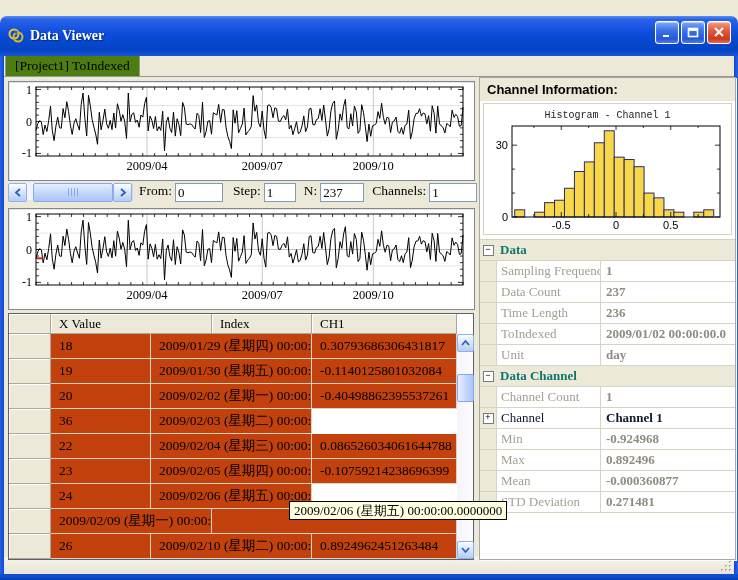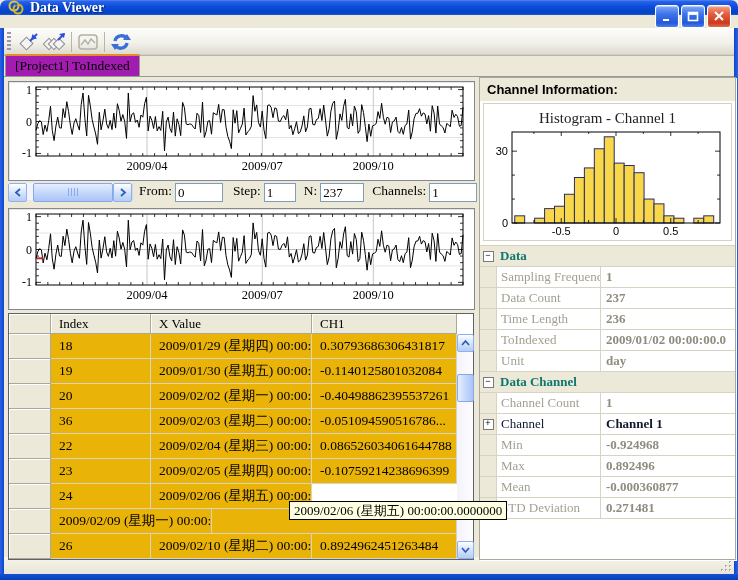--- a/index.html
+++ b/index.html
@@ -4,40 +4,40 @@
 <style>
   html,body{margin:0;padding:0;}
   body{font-family:"Liberation Serif", serif; width:738px;height:580px;overflow:hidden;}
   .window{position:relative;width:738px;height:580px;background:#ece9d8;}
   
   .frame-left,.frame-right,.frame-bottom{position:absolute;background:linear-gradient(90deg,#2a62e8,#0c47cd);z-index:1;}
   .frame-left{left:0;top:28;width:4px;top:28px;height:552px;}
   .frame-right{right:0;top:28px;width:4px;height:552px;background:linear-gradient(270deg,#2a62e8,#0c47cd);}
   .frame-bottom{left:0;bottom:0;height:6px;width:738px;background:linear-gradient(180deg,#1550d8,#0540b8);}
   
-  .titlebar{position:absolute;left:0;top:0;width:738px;height:15px;border-radius:7px 7px 0 0;
+  .titlebar{position:absolute;left:0;top:16px;width:738px;height:40px;border-radius:7px 7px 0 0;
     background:linear-gradient(180deg,#5a8df5 0%,#2a63e8 8%,#0d4ddb 42%,#0343c4 85%,#1b55da 100%);
     display:flex;align-items:center;z-index:5;}
   .titlebar .title{color:#fff;font-weight:bold;font-size:14px;margin-left:5px;text-shadow:1px 1px 1px #0b2a7a;}
   .app-icon{width:18px;height:18px;margin-left:7px;display:inline-block;}
   .winbtns{position:absolute;right:7px;top:5px;display:flex;gap:2px;}
   .wbtn{width:22px;height:21px;border-radius:3px;border:1px solid #fff;display:flex;align-items:center;justify-content:center;
     background:linear-gradient(180deg,#7da8f8 0%,#3d72ea 40%,#2458d8 80%,#4b7cf0 100%);box-shadow:inset 0 1px 1px rgba(255,255,255,.5);cursor:pointer;}
   .wbtn.close{background:linear-gradient(180deg,#f0a088 0%,#e35b3d 40%,#cc3a20 80%,#e06a4a 100%);}
   .wbtn svg{display:block;}
   
   .toolbar{position:absolute;left:4px;top:28px;right:4px;height:27px;z-index:2;
     background:linear-gradient(180deg,#fdfdfb 0%,#f2f1ea 55%,#dedbd0 95%,#c9c6ba 100%);
     display:flex;align-items:center;border-bottom:1px solid #b8b5a6;}
   .tb-grip{width:4px;height:20px;margin:0 5px 0 3px;background:repeating-linear-gradient(180deg,#9a97a9 0 2px,transparent 2px 4px);}
   .tb-btn{width:26px;height:24px;display:flex;align-items:center;justify-content:center;cursor:pointer;}
   .tb-sep{width:1px;height:20px;background:#b9b6a7;margin:0 3px;}
   
   .tabstrip{position:absolute;left:4px;top:55px;right:4px;height:21px;z-index:2;}
-  .tab{position:absolute;left:1px;bottom:0;height:20px;padding:0 9px;background:#a21caf;
+  .tab{position:absolute;left:1px;bottom:0;height:20px;padding:0 9px;background:#4d7c0f;
     border:1px solid #919b9c;border-bottom:none;border-top:2px solid #e68b2c;border-radius:2px 2px 0 0;
     font-size:13.5px;display:flex;align-items:center;cursor:pointer;}
   .page{position:absolute;left:4px;top:76px;right:4px;bottom:23px;background:#ece9d8;border-top:1px solid #919b9c;z-index:1;}
   
   .plot-panel{position:absolute;background:#fff;border:1px solid #828790;box-shadow:inset 1px 1px 0 #e6e6e6;}
   .p1{left:4px;top:4px;width:465px;height:98px;}
   .p2{left:4px;top:131px;width:465px;height:100px;}
   
   .controls{position:absolute;left:4px;top:106px;width:466px;height:21px;display:flex;align-items:flex-start;font-size:13.5px;}
   .hscroll{width:158px;height:17px;display:flex;background:#f4f3fb;border-right:1px solid #d7d7e0;}
@@ -56,38 +56,38 @@
     font-size:13px;display:flex;align-items:center;padding-left:8px;box-sizing:border-box;}
   .c-rowhdr{width:42px;flex:none;padding-left:0;}
   .c-idx{width:100px;flex:none;}
   .c-xval{width:161px;flex:none;}
   .c-ch1{flex:1;}
   .c-sb{width:16px;flex:none;padding:0;border:none;background:transparent;box-shadow:none;}
   .t-body{display:flex;flex:1;}
   .t-rows{flex:1;display:flex;flex-direction:column;}
   .t-row{display:flex;height:25px;flex:none;cursor:default;}
   .dcell{border-right:1px solid #d8d4c4;border-bottom:1px solid #d8d4c4;font-size:13.5px;display:flex;align-items:center;
-    padding-left:8px;box-sizing:border-box;white-space:nowrap;overflow:hidden;background:#eab308;}
+    padding-left:8px;box-sizing:border-box;white-space:nowrap;overflow:hidden;background:#c2410c;}
   .dcell.c-rowhdr{background:#ece9d8;border-right:1px solid #aca899;border-bottom:1px solid #aca899;box-shadow:inset 1px 1px 0 #fff;}
   
   .vscroll{width:16px;flex:none;background:linear-gradient(90deg,#f4f3fb,#fdfdfe);display:flex;flex-direction:column;align-items:center;}
   .vscroll .sbtn{flex:none;}
   .vthumb{width:15px;height:26px;margin-top:22px;border:1px solid #86a7ee;border-radius:2px;
     background:linear-gradient(90deg,#e6eefe,#c2d6fb 55%,#abc4f7);cursor:grab;}
   .vspacer{flex:1;}
   
   .tooltip{position:absolute;left:285px;top:424px;height:17px;background:#ffffe1;border:1px solid #000;
     font-size:13px;padding:0 4px;display:flex;align-items:center;white-space:nowrap;z-index:10;}
   
   .rpanel{position:absolute;left:475px;top:0px;width:255px;height:481px;background:#fff;
     border:1px solid #aca899;box-shadow:1px 1px 0 #fff;display:flex;flex-direction:column;}
   .rp-header{flex:none;height:23px;background:#ece9d8;display:flex;align-items:center;padding-left:7px;
     font-family:"Liberation Sans",sans-serif;font-weight:bold;font-size:13px;}
   .hist-box{flex:none;margin:2px 3px 4px 3px;border:1px solid #d6d2c2;background:#fff;}
-  .hist-title{text-align:center;font-family:Liberation Serif, serif;font-size:15px;color:#222;padding-top:6px;}
+  .hist-title{text-align:center;font-family:Liberation Mono, monospace;font-size:10px;color:#222;padding-top:6px;}
   
   .propgrid{flex:1;border-top:1px solid #d6d2c2;overflow:hidden;}
   .prow{display:flex;height:20px;border-bottom:1px solid #d8d4c4;font-size:13px;}
   .prow .marker{width:16px;flex:none;background:#ece9d8;border-right:1px solid #d8d4c4;display:flex;align-items:center;justify-content:center;}
   .prow.category{background:#ece9d8;font-weight:bold;}
   .prow.category .marker{border-right:none;}
   .prow .plabel{width:104px;flex:none;color:#a39f90;display:flex;align-items:center;padding-left:4px;
     border-right:1px solid #d8d4c4;white-space:nowrap;overflow:hidden;box-sizing:border-box;}
   .prow .pvalue{flex:1;font-weight:bold;color:#8f8c7f;display:flex;align-items:center;padding-left:5px;white-space:nowrap;overflow:hidden;}
   .prow.category .plabel{color:#0f766e;border-right:none;width:auto;}
@@ -433,22 +433,22 @@
           <text x="23" y="77.37037037037037" text-anchor="end" font-size="12" font-family="Liberation Serif, serif" fill="#000">-1</text>
           <rect x="27" y="5" width="427" height="71" fill="none" stroke="#000" stroke-width="1"></rect>
           <polyline points="27.0,49.7 28.8,42.7 30.6,39.7 32.4,40.9 34.2,53.9 36.0,44.2 37.9,50.8 39.7,39.7 41.5,24.8 43.3,49.8 45.1,60.2 46.9,45.3 48.7,36.0 50.5,46.9 52.3,47.4 54.1,27.2 55.9,36.6 57.8,20.1 59.6,30.4 61.4,44.2 63.2,53.8 65.0,42.2 66.8,37.7 68.6,44.0 70.4,49.3 72.2,23.0 74.0,11.2 75.9,37.6 77.7,55.4 79.5,13.5 81.3,24.2 83.1,38.3 84.9,46.2 86.7,53.3 88.5,64.0 90.3,31.0 92.1,49.1 93.9,40.1 95.8,27.7 97.6,42.9 99.4,47.4 101.2,39.2 103.0,48.9 104.8,31.7 106.6,47.2 108.4,22.2 110.2,29.0 112.0,40.2 113.8,33.4 115.7,40.3 117.5,57.9 119.3,11.2 121.1,40.7 122.9,33.1 124.7,31.5 126.5,41.4 128.3,39.0 130.1,46.4 131.9,33.8 133.8,36.1 135.6,22.2 137.4,15.6 139.2,50.2 141.0,34.9 142.8,39.1 144.6,47.7 146.4,35.4 148.2,50.2 150.0,45.7 151.8,49.6 153.7,30.0 155.5,70.9 157.3,41.1 159.1,36.0 160.9,47.6 162.7,51.8 164.5,30.7 166.3,55.5 168.1,37.7 169.9,43.6 171.7,55.0 173.6,20.9 175.4,26.1 177.2,43.1 179.0,43.8 180.8,43.0 182.6,43.5 184.4,46.2 186.2,48.2 188.0,32.0 189.8,34.4 191.6,51.9 193.5,20.5 195.3,56.8 197.1,51.0 198.9,40.2 200.7,39.7 202.5,53.6 204.3,31.4 206.1,32.8 207.9,33.8 209.7,22.9 211.6,41.5 213.4,28.2 215.2,28.5 217.0,46.4 218.8,55.8 220.6,60.9 222.4,68.4 224.2,28.5 226.0,42.3 227.8,29.4 229.6,52.2 231.5,47.6 233.3,43.2 235.1,26.7 236.9,54.4 238.7,51.1 240.5,49.3 242.3,45.5 244.1,13.9 245.9,30.0 247.7,23.4 249.5,41.7 251.4,46.3 253.2,29.8 255.0,49.3 256.8,58.1 258.6,24.1 260.4,23.3 262.2,26.1 264.0,36.6 265.8,26.5 267.6,27.4 269.4,40.0 271.3,40.5 273.1,36.2 274.9,34.4 276.7,38.8 278.5,27.8 280.3,48.1 282.1,44.5 283.9,54.1 285.7,47.9 287.5,40.7 289.4,52.9 291.2,51.4 293.0,45.2 294.8,34.7 296.6,51.1 298.4,46.1 300.2,27.6 302.0,26.8 303.8,43.5 305.6,44.1 307.4,38.5 309.3,37.4 311.1,27.3 312.9,39.5 314.7,23.5 316.5,39.0 318.3,55.6 320.1,48.1 321.9,29.9 323.7,21.8 325.5,19.4 327.3,58.8 329.2,49.1 331.0,32.7 332.8,39.4 334.6,24.9 336.4,17.7 338.2,46.7 340.0,48.1 341.8,32.6 343.6,45.1 345.4,24.5 347.3,30.5 349.1,52.6 350.9,49.5 352.7,23.2 354.5,31.3 356.3,45.5 358.1,61.2 359.9,43.2 361.7,55.7 363.5,45.0 365.3,44.2 367.2,42.7 369.0,30.3 370.8,37.4 372.6,21.8 374.4,36.3 376.2,43.2 378.0,36.1 379.8,37.1 381.6,51.8 383.4,41.0 385.2,39.9 387.1,36.0 388.9,50.6 390.7,52.6 392.5,46.7 394.3,53.7 396.1,44.6 397.9,43.1 399.7,28.7 401.5,58.6 403.3,51.1 405.1,37.5 407.0,32.2 408.8,32.0 410.6,27.3 412.4,35.1 414.2,31.6 416.0,32.7 417.8,42.9 419.6,34.5 421.4,50.5 423.2,24.2 425.1,31.9 426.9,52.4 428.7,24.5 430.5,43.0 432.3,45.1 434.1,46.7 435.9,52.4 437.7,42.6 439.5,43.8 441.3,46.0 443.1,28.9 445.0,36.3 446.8,33.1 448.6,35.5 450.4,45.4 452.2,44.6 454.0,25.8" fill="none" stroke="#000000" stroke-width="1"></polyline>
           <line x1="28" y1="49.336459180893534" x2="34" y2="49.336459180893534" stroke="#cc2222" stroke-width="2"></line>
         </svg>
     </div>
 
     <div class="dtable">
       <div class="t-head">
         <div class="hcell c-rowhdr"></div>
+        <div class="hcell c-xval">X Value</div>
         <div class="hcell c-idx">Index</div>
-        <div class="hcell c-xval">X Value</div>
         <div class="hcell c-ch1">CH1</div>
         <div class="hcell c-sb"></div>
       </div>
       <div class="t-body">
         <div class="t-rows" id="table-rows">
             <div class="t-row">
               <div class="dcell c-rowhdr"></div>
               <div class="dcell c-idx">18</div>
               <div class="dcell c-xval">2009/01/29 (星期四) 00:00:00...</div>
               <div class="dcell c-ch1">0.30793686306431817</div>
@@ -462,21 +462,20 @@
             <div class="t-row">
               <div class="dcell c-rowhdr"></div>
               <div class="dcell c-idx">20</div>
               <div class="dcell c-xval">2009/02/02 (星期一) 00:00:00...</div>
               <div class="dcell c-ch1">-0.40498862395537261</div>
             </div>
             <div class="t-row">
               <div class="dcell c-rowhdr"></div>
               <div class="dcell c-idx">36</div>
               <div class="dcell c-xval">2009/02/03 (星期二) 00:00:00...</div>
-              <div class="dcell c-ch1">-0.051094590516786...</div>
             </div>
             <div class="t-row">
               <div class="dcell c-rowhdr"></div>
               <div class="dcell c-idx">22</div>
               <div class="dcell c-xval">2009/02/04 (星期三) 00:00:00...</div>
               <div class="dcell c-ch1">0.086526034061644788</div>
             </div>
             <div class="t-row">
               <div class="dcell c-rowhdr"></div>
               <div class="dcell c-idx">23</div>

